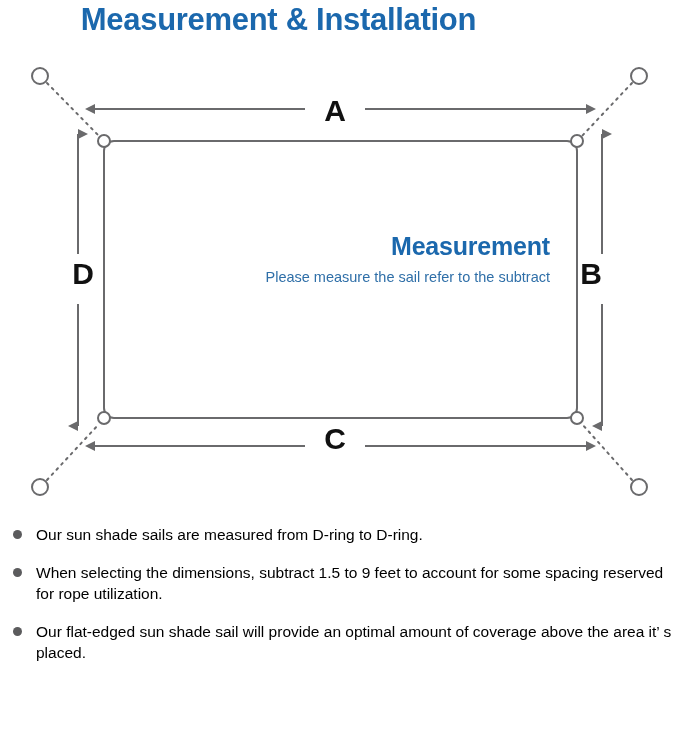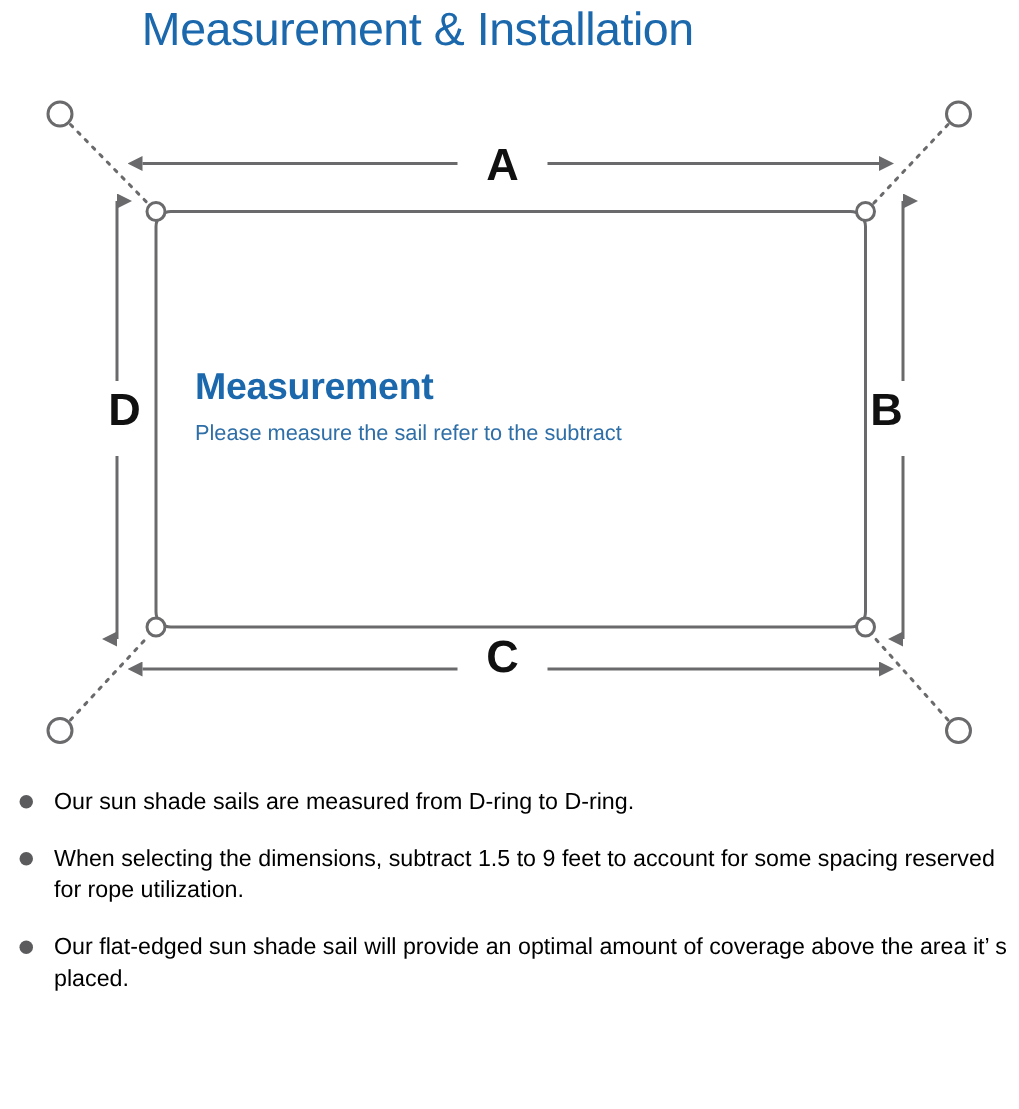--- a/index.html
+++ b/index.html
@@ -11,21 +11,21 @@
     position:relative;
   }
   .page{position:relative;width:679px;height:739px;}
 
   
   .title{
     position:absolute;
     left:0;top:0;width:557px;
     text-align:center;
     font-size:31px;
-    font-weight:normal;
+    font-weight:bold;
     letter-spacing:-0.3px;
     color:#1b68ad;
     line-height:40px;
   }
 
   
   .diagram{
     position:absolute;
     left:0;top:46px;
     width:679px;height:470px;
@@ -42,22 +42,22 @@
     text-align:center;
     line-height:30px;
   }
   #label-a{left:305px;top:50px;width:60px;}
   #label-c{left:305px;top:378px;width:60px;}
   #label-d{left:58px;top:213px;width:50px;}
   #label-b{left:566px;top:213px;width:50px;}
 
   .center-block{
     position:absolute;
-    left:130px;top:196px;width:420px;
-    text-align:left;
+    left:130px;top:184px;width:420px;
+    text-align:right;
   }
   .center-title{
     font-size:25px;
     font-weight:bold;
     color:#1b68ad;
     line-height:32px;
     letter-spacing:-0.2px;
   }
   .center-sub{
     font-size:14.5px;

